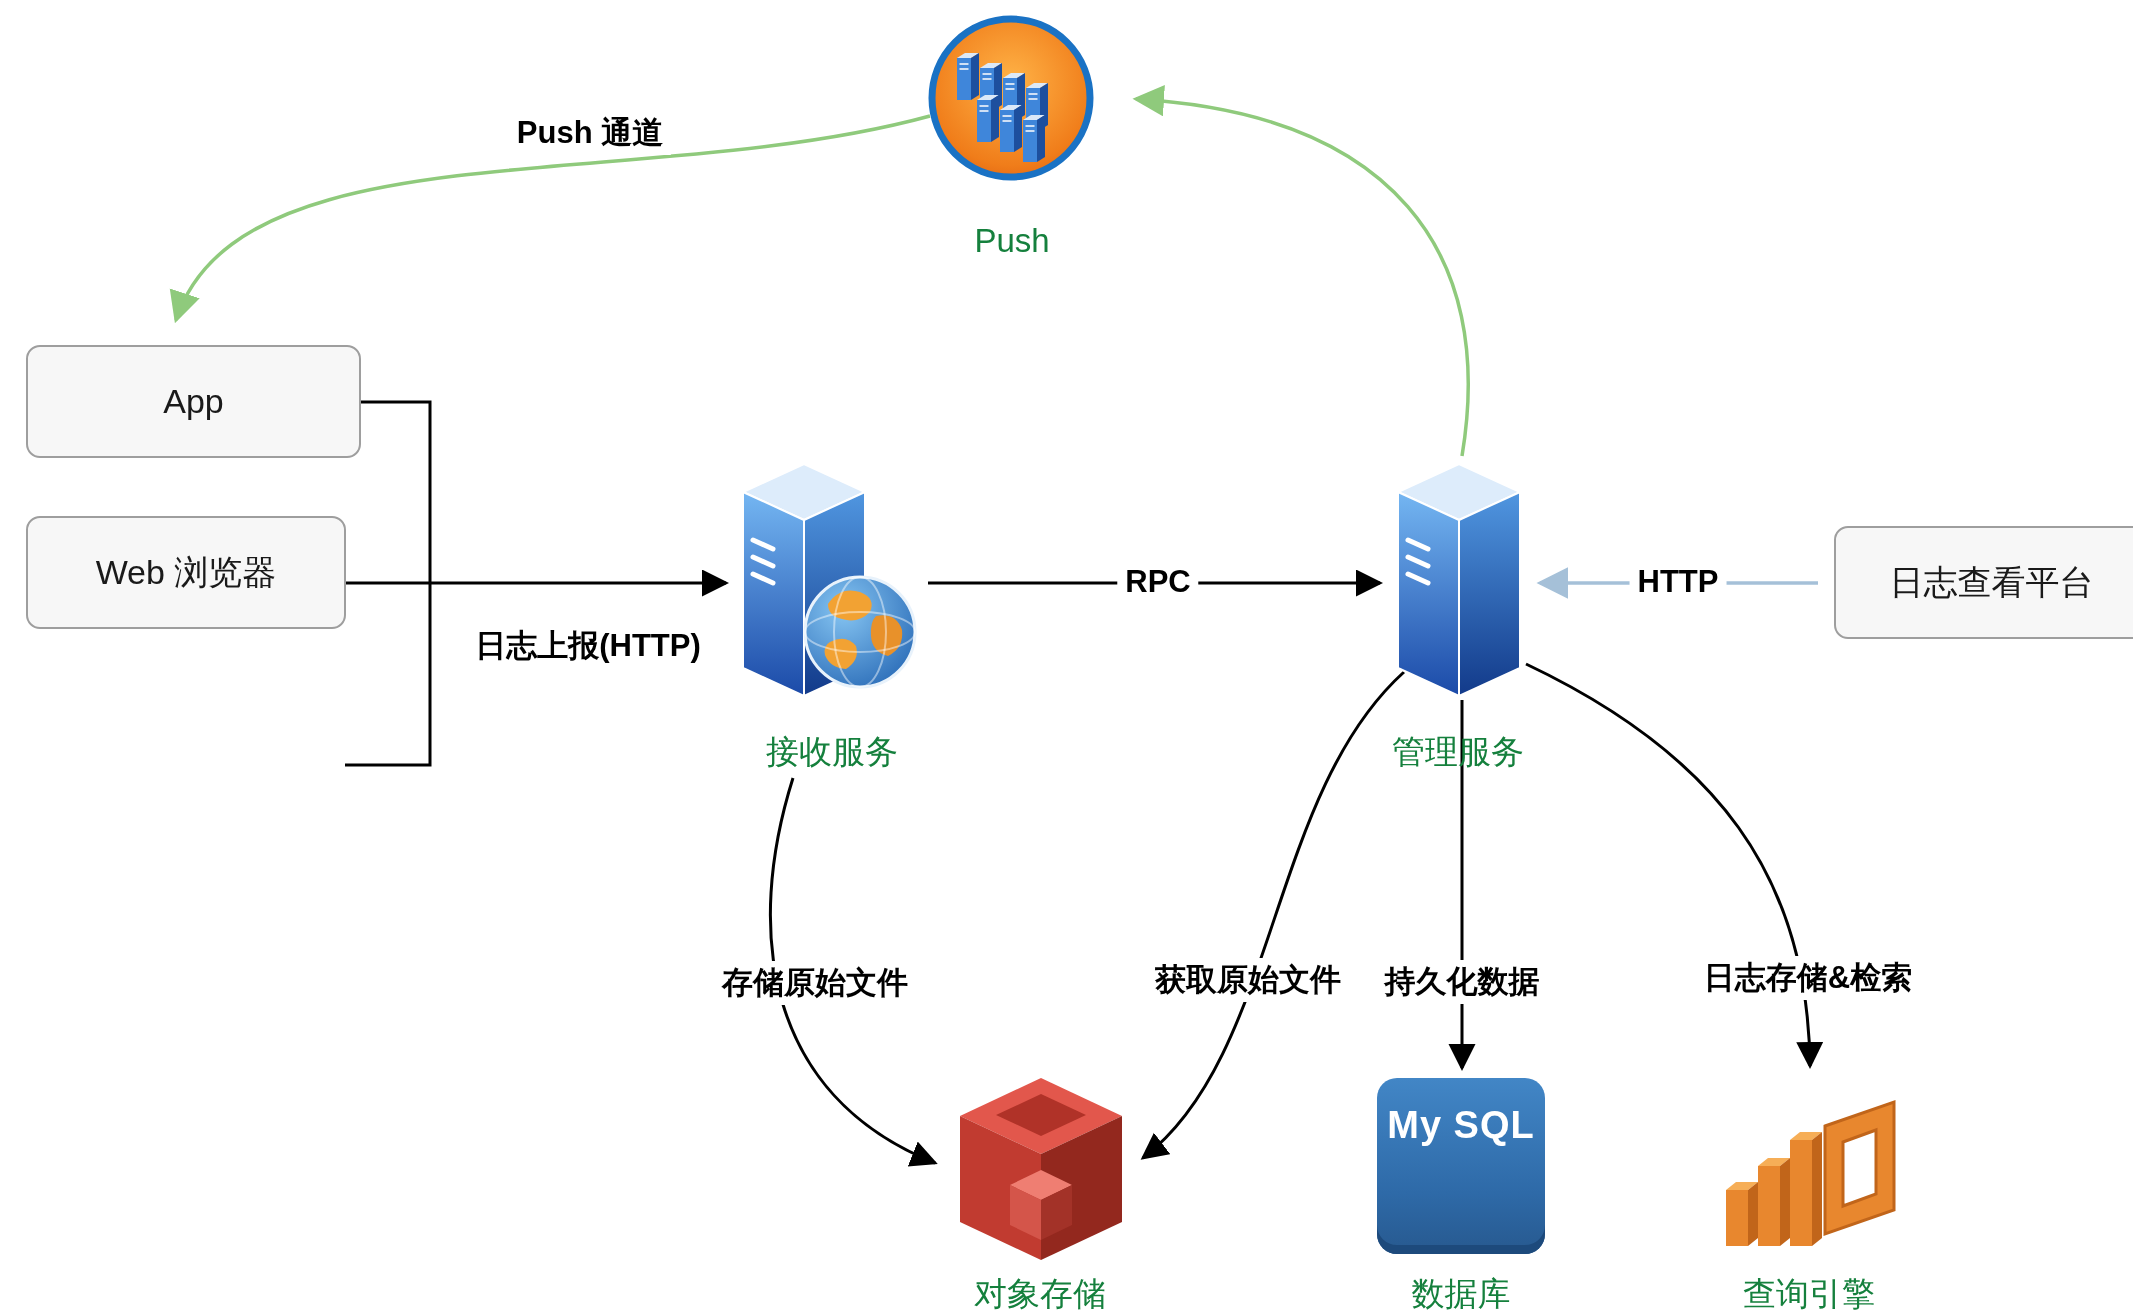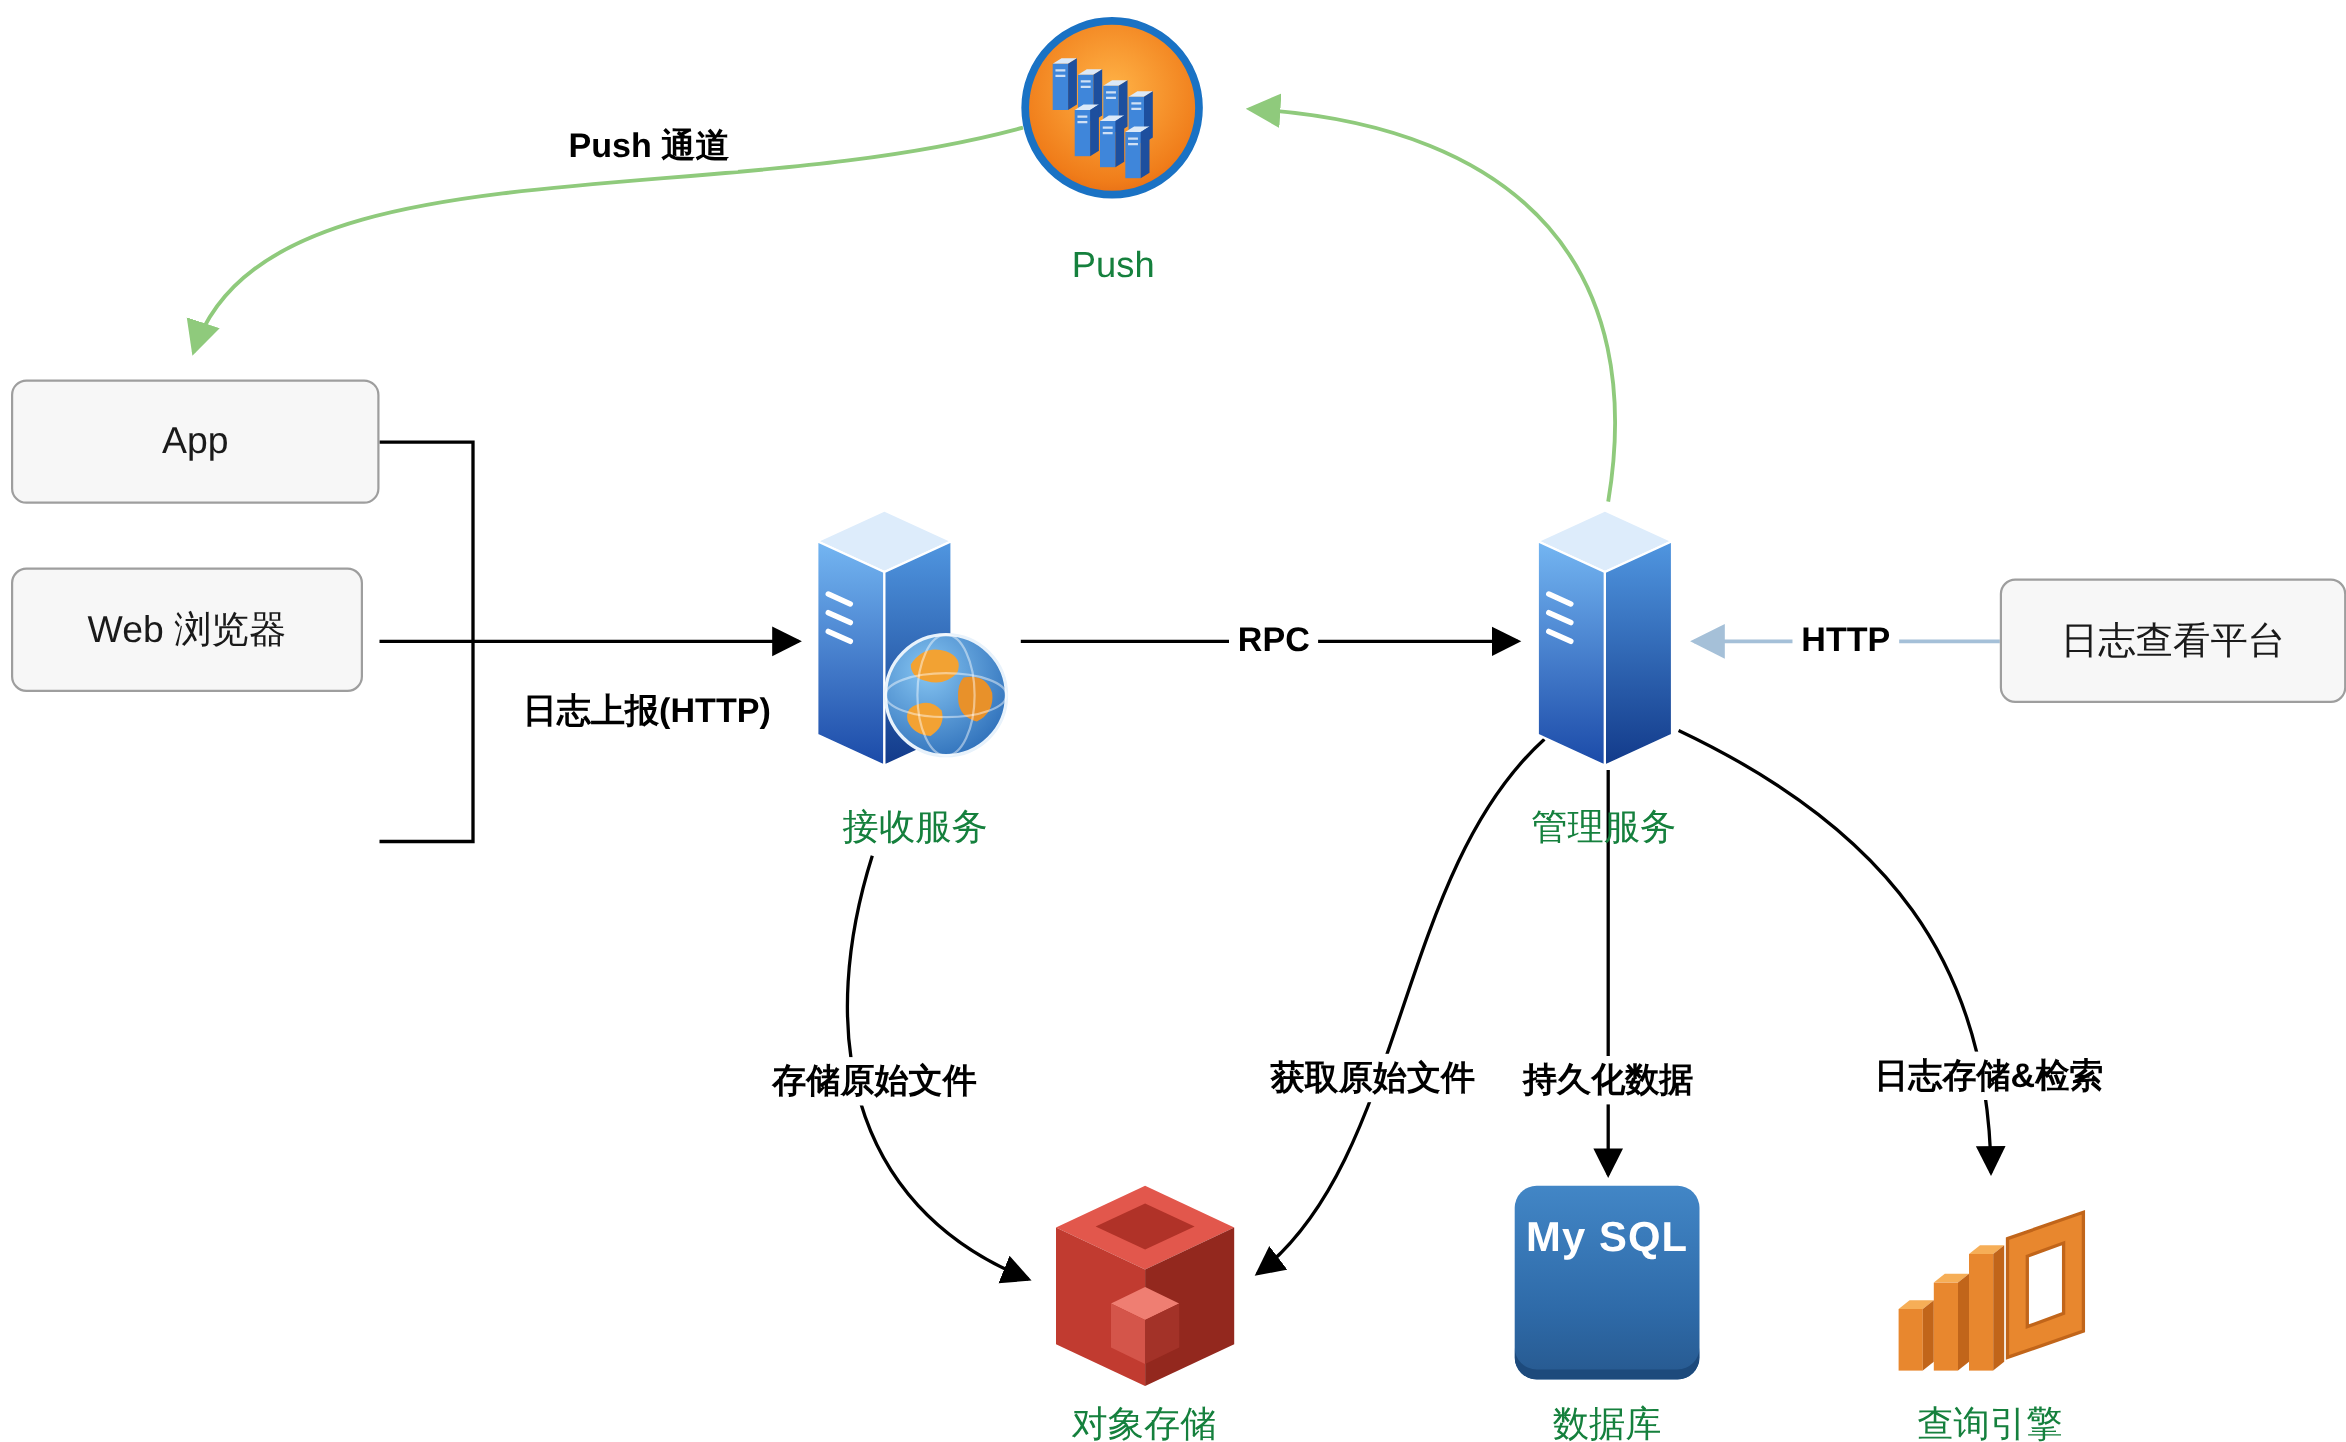--- a/index.html
+++ b/index.html
@@ -4,21 +4,21 @@
 <style>
   * { margin:0; padding:0; box-sizing:border-box; }
   html,body { background:#fff; }
   body { font-family:"Liberation Sans","DejaVu Sans",sans-serif; }
   .canvas { position:relative; width:2133px; height:1311px; background:#ffffff; overflow:hidden; }
   .edge-layer { position:absolute; left:0; top:0; z-index:1; }
   .node-box {
     position:absolute; z-index:2;
     background:#f7f7f7; border:2px solid #9e9e9e; border-radius:14px;
     display:flex; align-items:center; justify-content:center;
-    font-size:34px; color:#1a1a1a;
+    font-size:34px; color:#1a1a1a;margin-left:16px;
   }
   .icon { position:absolute; z-index:2; }
   .icon-over { z-index:3; }
   .edge-label {
     position:absolute; z-index:4; transform:translate(-50%,-50%);
     background:#ffffff; padding:1px 8px; font-size:31px; color:#000;
     white-space:nowrap;
     font-weight:bold;
   }
   .node-label {
@@ -174,18 +174,18 @@
       <polygon points="90,62 100,54 100,160 90,168" fill="#c1651a"></polygon>
     </g>
     <path d="M103 48 L172 24 L172 132 L103 156 Z M121 64 L154 52 L154 116 L121 128 Z" fill="#e8872e" fill-rule="evenodd" stroke="#c1651a" stroke-width="3"></path>
   </svg>
   <div class="node-label" style="left:1809px; top:1272px">查询引擎</div>
 
   <div class="edge-label" style="left:590px; top:133px">Push 通道</div>
   <div class="edge-label" style="left:588px; top:646px">日志上报(HTTP)</div>
   <div class="edge-label" style="left:1158px; top:582px">RPC</div>
   <div class="edge-label" style="left:1678px; top:582px">HTTP</div>
-  <div class="edge-label" style="left:795px; top:983px">存储原始文件</div>
+  <div class="edge-label" style="left:815px; top:983px">存储原始文件</div>
   <div class="edge-label" style="left:1248px; top:980px">获取原始文件</div>
   <div class="edge-label" style="left:1462px; top:982px">持久化数据</div>
   <div class="edge-label" style="left:1808px; top:978px">日志存储&amp;检索</div>
 
 </div>
 
 </body></html>

